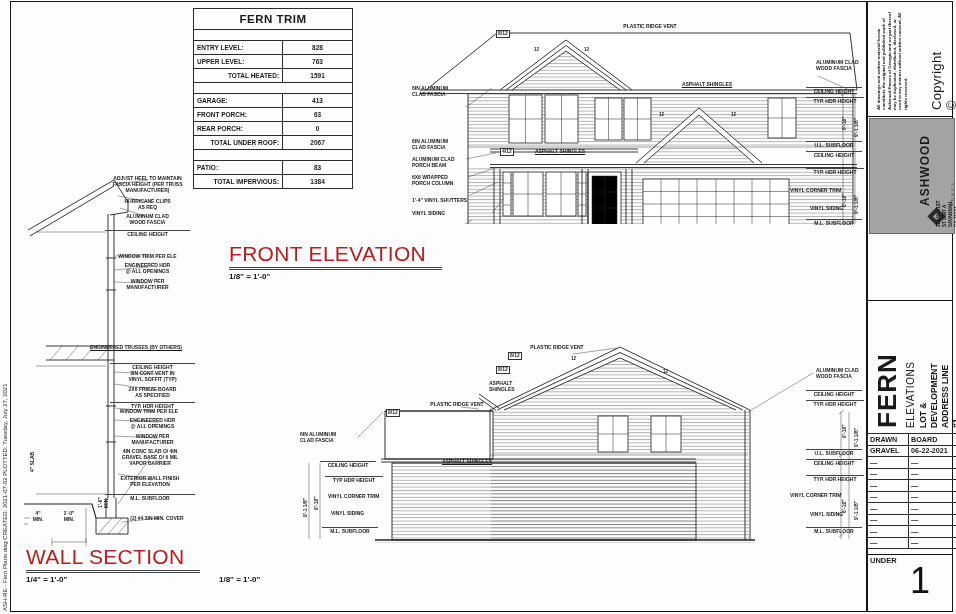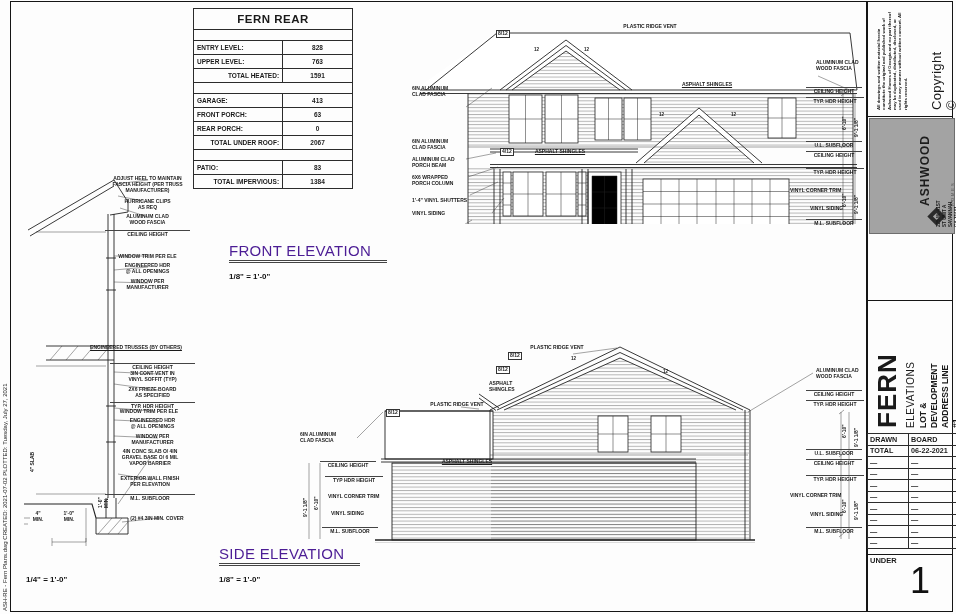--- a/index.html
+++ b/index.html
@@ -12,21 +12,21 @@
   #edge-note{position:absolute;left:2px;top:611px;transform:rotate(-90deg);transform-origin:0 0;
     font-size:6px;white-space:nowrap;color:#222;}
   
   #area-table{position:absolute;left:193px;top:8px;width:160px;border-collapse:collapse;}
   #area-table td{border:1px solid #2b2b2b;font-size:6.5px;font-weight:700;padding:1px 3px;height:11px;}
   #area-table .ttl{font-size:11.5px;font-weight:600;text-align:center;height:18px;letter-spacing:.5px;}
   #area-table .blank{height:8px;}
   #area-table .val{text-align:center;width:44%;}
   #area-table .tot{text-align:right;}
   
-  .dtitle{position:absolute;font-size:15px;color:#4c1d95;letter-spacing:.3px;text-align:right;}
+  .dtitle{position:absolute;font-size:21px;color:#b91c1c;letter-spacing:.3px;text-align:right;}
   .dtitle span{display:inline-block;border-bottom:3px double #444;padding:0 16px 1px 0;}
   .dscale{position:absolute;font-size:8px;font-weight:700;color:#111;}
   
   .anno{position:absolute;font-size:5px;line-height:1.15;white-space:pre-line;color:#1a1a1a;font-weight:600;}
   .anno.tl{border-top:1px solid #444;padding-top:.5px;}
   .anno.bx{border:.8px solid #333;background:#fff;padding:0 1px;white-space:nowrap;}
   svg{position:absolute;}
   
   .tb-rot{position:absolute;transform:rotate(-90deg);transform-origin:0 0;white-space:pre-line;}
   #tb-copy-title{font-size:13px;letter-spacing:.3px;}
@@ -56,21 +56,21 @@
   <div class="vline" style="left:866px;top:2px;width:1.5px;height:609px"></div>
   <div class="hline" style="left:867px;top:116px;width:86px;height:1px"></div>
   <div class="hline" style="left:867px;top:300px;width:86px;height:1px"></div>
   <div class="hline" style="left:867px;top:554px;width:86px;height:1px"></div>
 
   <div id="edge-note">ASH-RE - Fern Plans.dwg CREATED: 2021-07-02 PLOTTED: Tuesday, July 27, 2021</div>
 
   <table id="area-table">
     <tbody>
       <tr>
-          <td class="ttl" colspan="2">FERN REAR</td>
+          <td class="ttl" colspan="2">FERN TRIM</td>
         </tr>
     </tbody>
     <tbody id="area-rows">
         <tr>
           <td colspan="2" class="blank"></td>
         </tr>
         <tr>
           <td>ENTRY LEVEL:</td>
           <td class="val">828</td>
         </tr>
@@ -243,22 +243,22 @@
       <path d="M546,77 l5,-4 M546,120 l5,-4 M546,200 l5,-4"></path>
       <path d="M16,126 V202 M27,126 V202"></path>
       <path d="M455,75 L520,36"></path>
       <path d="M64,101 L90,75"></path>
       <path d="M280,17 L324,11 M186,72 L168,70"></path>
     </g>
   </svg>
 
   <div class="dtitle" style="left:229px;top:242px"><span>FRONT ELEVATION</span></div>
   <div class="dscale" style="left:229px;top:272px">1/8" = 1'-0"</div>
+  <div class="dtitle" style="left:26px;top:545px"><span>WALL SECTION</span></div>
   <div class="dscale" style="left:26px;top:575px">1/4" = 1'-0"</div>
-  <div class="dtitle" style="left:219px;top:545px"><span>SIDE ELEVATION</span></div>
   <div class="dscale" style="left:219px;top:575px">1/8" = 1'-0"</div>
 
   <div class="tb-rot" id="tb-copy-title" style="left:929px;top:110px">Copyright ©</div>
   <div class="tb-rot" id="tb-copy-body" style="left:876px;top:110px">All drawings and written material herein constitute the original and published work of Ashwood Homes of Georgia and no part thereof may be duplicated, distributed, disclosed, or used in any manner without written consent. All rights reserved.</div>
 
   <div id="logo-box">
     <div class="tb-rot" style="left:12px;top:104px">
       <div id="logo-inner">
         <span class="logo-diamond"></span>
         <span>
@@ -280,21 +280,21 @@
 
   <table id="rev-table">
     <tbody>
       <tr>
         <td>DRAWN</td>
         <td>BOARD</td>
       </tr>
     </tbody>
     <tbody id="rev-rows">
         <tr>
-          <td>TOTAL</td>
+          <td>GRAVEL</td>
           <td>06-22-2021</td>
         </tr>
         <tr>
           <td>—</td>
           <td>—</td>
         </tr>
         <tr>
           <td>—</td>
           <td>—</td>
         </tr>

